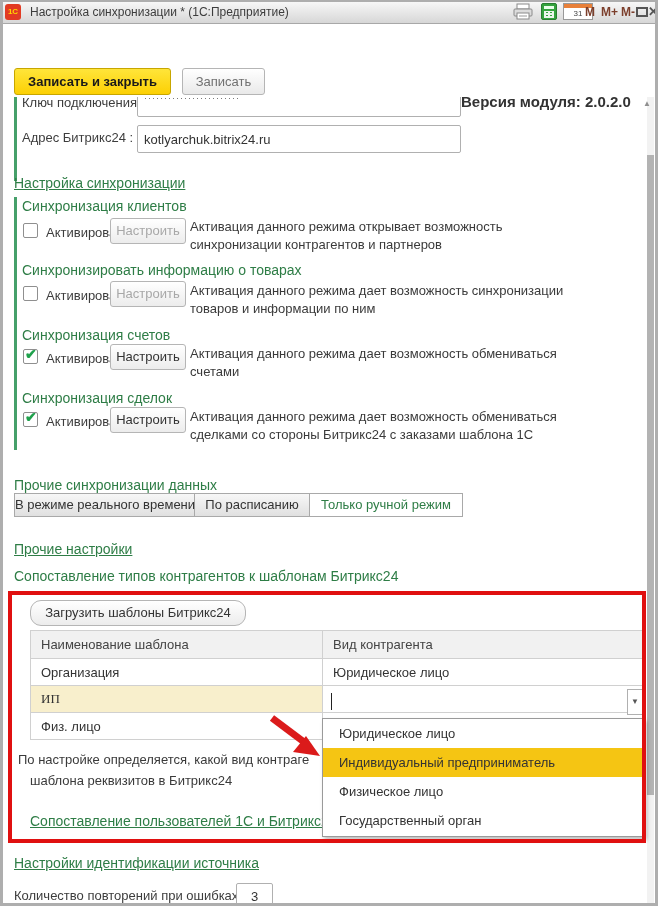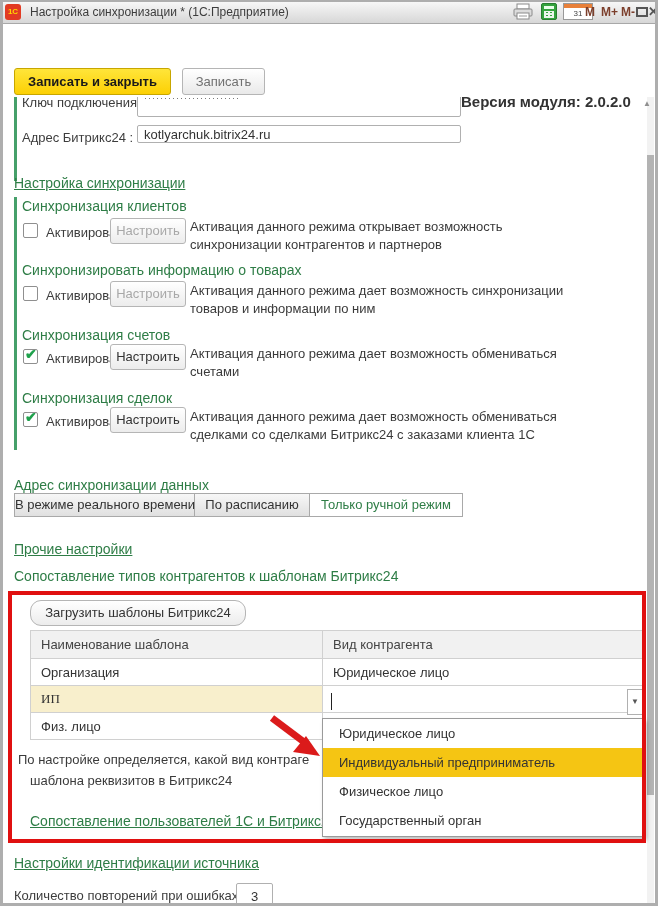--- a/index.html
+++ b/index.html
@@ -131,21 +131,21 @@
   <div class="scroll">
 
     <div class="abs groupbar" style="left:14px; top:-6px; height:90px;"></div>
     <div class="abs lbl" style="left:22px; top:-2px;">Ключ подключения:</div>
     <div class="abs inputbox" style="left:137px; top:-7px; width:324px; height:27px;">
       <div class="abs" style="left:6px; top:2px; font-size:9px; letter-spacing:1px; color:#666;">························</div>
     </div>
     <div class="abs" style="left:461px; top:-4px; font-size:15px; font-weight:bold; color:#333; white-space:nowrap;">Версия модуля: 2.0.2.0</div>
 
     <div class="abs lbl" style="left:22px; top:33px;">Адрес Битрикс24 :</div>
-    <input class="abs inputbox" style="left: 137px; top: 28px; width: 324px; height: 18px;" value="kotlyarchuk.bitrix24.ru">
+    <input class="abs inputbox" style="left: 137px; top: 28px; width: 324px; height: 28px;" value="kotlyarchuk.bitrix24.ru">
 
     <div class="abs green-link" style="left:14px; top:78px;">Настройка синхронизации</div>
 
     <div class="abs groupbar" style="left:14px; top:100px; height:253px;"></div>
 
     <div class="abs green-head" style="left:22px; top:101px;">Синхронизация клиентов</div>
     <div class="abs cbox" style="left:23px; top:126px;">
         <span class="chk abs"></span>
       </div>
     <div class="abs lbl" style="left:46px; top:128px;">Активировать</div>
@@ -171,23 +171,23 @@
     <div class="abs desc" style="left:190px; top:249px;">Активация данного режима дает возможность обмениваться</div>
     <div class="abs desc" style="left:190px; top:267px;">счетами</div>
 
     <div class="abs green-head" style="left:22px; top:293px;">Синхронизация сделок</div>
     <div class="abs cbox" style="left:23px; top:315px;">
         <span class="chk abs">✔</span>
       </div>
     <div class="abs lbl" style="left:46px; top:317px;">Активировать</div>
     <div class="abs cfgbtn" style="left:110px; top:310px;">Настроить</div>
     <div class="abs desc" style="left:190px; top:312px;">Активация данного режима дает возможность обмениваться</div>
-    <div class="abs desc" style="left:190px; top:330px;">сделками со сделками Битрикс24 с заказами клиента 1С</div>
-
-    <div class="abs green-head" style="left:14px; top:380px;">Адрес синхронизации данных</div>
+    <div class="abs desc" style="left:190px; top:330px;">сделками со стороны Битрикс24 с заказами шаблона 1С</div>
+
+    <div class="abs green-head" style="left:14px; top:380px;">Прочие синхронизации данных</div>
     <div class="toggle">
       <div class="tg" style="width:180px">В режиме реального времени</div>
       <div class="tg" style="width:115px">По расписанию</div>
       <div class="tg sel" style="width:152px">Только ручной режим</div>
     </div>
 
     <div class="abs green-link" style="left:14px; top:444px;">Прочие настройки</div>
 
     <div class="abs green-head" style="left:14px; top:471px;">Сопоставление типов контрагентов к шаблонам Битрикс24</div>
 

